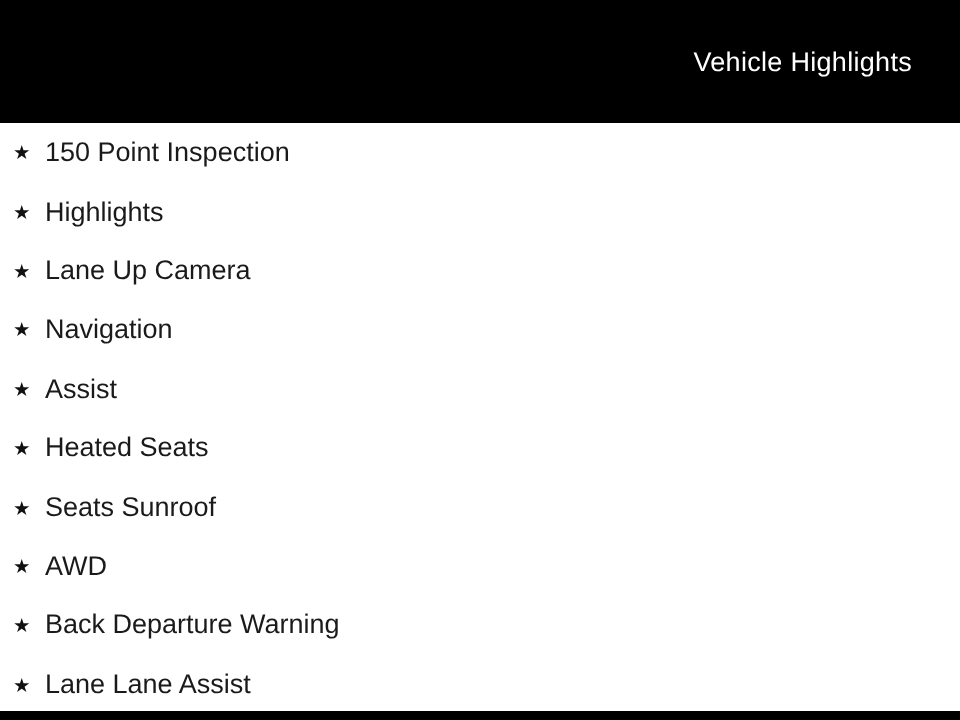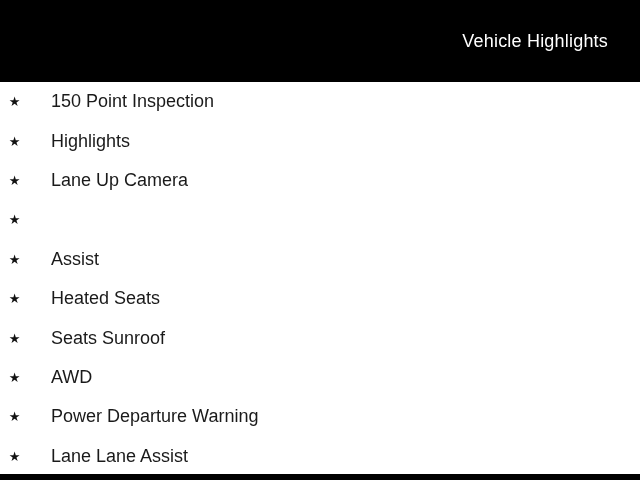--- a/index.html
+++ b/index.html
@@ -58,21 +58,20 @@
     line-height: 1;
     color: #111111;
     display: inline-flex;
     justify-content: center;
     flex: 0 0 auto;
   }
   .item-label {
     font-size: 18px;
     color: #1a1a1a;
     white-space: nowrap;
-    margin-left: 21px;
   }
   .footer-bar {
     position: absolute;
     left: 0;
     bottom: 0;
     width: 640px;
     height: 6px;
     background: #000000;
   }
 </style>
@@ -96,20 +95,21 @@
     <span class="item-label">Highlights</span>
   </li>
 
   <li class="list-item">
     <span class="star-icon">★</span>
     <span class="item-label">Lane Up Camera</span>
   </li>
 
   <li class="list-item">
     <span class="star-icon">★</span>
+    <span class="item-label">Navigation</span>
   </li>
 
   <li class="list-item">
     <span class="star-icon">★</span>
     <span class="item-label">Assist</span>
   </li>
 
   <li class="list-item">
     <span class="star-icon">★</span>
     <span class="item-label">Heated Seats</span>
@@ -120,21 +120,21 @@
     <span class="item-label">Seats Sunroof</span>
   </li>
 
   <li class="list-item">
     <span class="star-icon">★</span>
     <span class="item-label">AWD</span>
   </li>
 
   <li class="list-item">
     <span class="star-icon">★</span>
-    <span class="item-label">Power Departure Warning</span>
+    <span class="item-label">Back Departure Warning</span>
   </li>
 
   <li class="list-item">
     <span class="star-icon">★</span>
     <span class="item-label">Lane Lane Assist</span>
   </li>
 </ul>
 
   <div class="footer-bar"></div>
 

